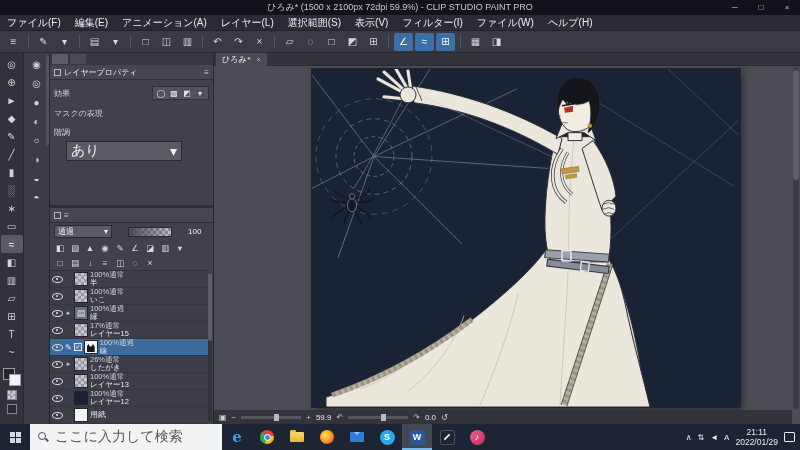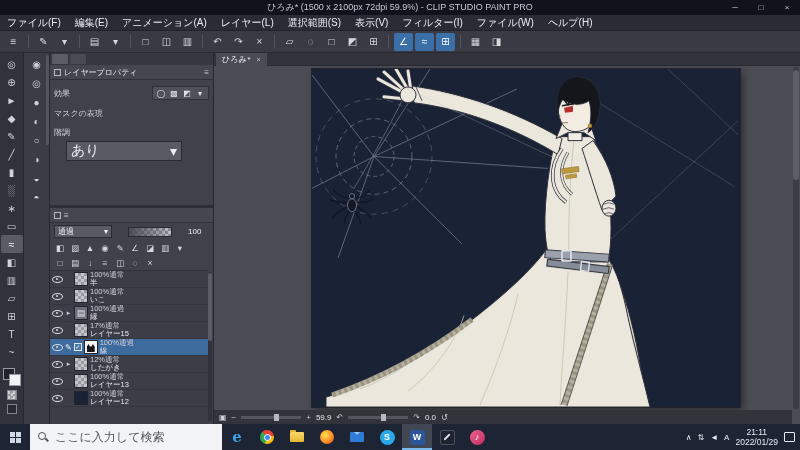--- a/index.html
+++ b/index.html
@@ -109,21 +109,21 @@
 
   
   .taskbar{height:26px;background:#1d2433;display:flex;align-items:stretch;flex:none}
   .start{width:30px;border:none;background:transparent;display:flex;align-items:center;justify-content:center;padding:0}
   .winlogo{display:grid;grid-template-columns:5px 5px;gap:1px}
   .winlogo i{width:5px;height:5px;background:#cfd8e4}
   .searchbox{width:192px;background:#f2f3f5;display:flex;align-items:center;gap:6px;padding:0 8px}
   .mag{width:11px;height:11px;position:relative;flex:none}
   .mag::before{content:"";position:absolute;left:0;top:0;width:6px;height:6px;border:1.4px solid #4a4f57;border-radius:50%}
   .mag::after{content:"";position:absolute;left:7px;top:7.5px;width:4px;height:1.5px;background:#4a4f57;transform:rotate(45deg)}
-  .searchinput{border:none;background:transparent;font-size:12px;color:#333;width:150px;outline:none;font-family:Liberation Sans, sans-serif}
+  .searchinput{border:none;background:transparent;font-size:14px;color:#333;width:150px;outline:none;font-family:Liberation Mono, monospace}
   .searchinput::placeholder{color:#555}
   .task-apps{display:flex}
   .task-app{width:30px;border:none;background:transparent;display:flex;align-items:center;justify-content:center;padding:0}
   .task-app.active{background:rgba(255,255,255,.16);box-shadow:inset 0 -2px 0 #79b8ea}
   .ic-edge{font-size:15px;font-weight:bold;color:#3aa0e8;font-family:"DejaVu Serif",serif;line-height:1}
   .ic-chrome{width:14px;height:14px;border-radius:50%;background-color:#ea4335;background-image:conic-gradient(from -40deg,#ea4335 0 33%,#fbbc05 0 66%,#34a853 0 100%);position:relative}
   .ic-chrome::after{content:"";position:absolute;inset:3.5px;background:#4285f4;border:1.5px solid #fff;border-radius:50%}
   .ic-file-explorer{width:14px;height:10px;background:linear-gradient(#f9d66d,#e9b62f);border-radius:1px;position:relative}
   .ic-file-explorer::before{content:"";position:absolute;top:-2.5px;left:0;width:6px;height:2.5px;background:#e9b62f;border-radius:1px 1px 0 0}
   .ic-firefox{width:14px;height:14px;border-radius:50%;background:radial-gradient(circle at 38% 38%,#ffd54a 8%,#ff9d2e 45%,#e85a12 85%)}
@@ -347,40 +347,48 @@
               <div class="lr-text">
                 <div class="lr-percent">100%通過</div>
                 <div class="lr-name">線</div>
               </div>
             </div>
             <div class="layer-row">
               <span class="eye"></span>
               <span class="expand">▸</span>
               <span class="thumb checker"></span>
               <div class="lr-text">
-                <div class="lr-percent">12%通常</div>
+                <div class="lr-percent">26%通常</div>
                 <div class="lr-name">したがき</div>
               </div>
             </div>
             <div class="layer-row">
               <span class="eye"></span>
               <span class="expand"></span>
               <span class="thumb checker"></span>
               <div class="lr-text">
                 <div class="lr-percent">100%通常</div>
                 <div class="lr-name">レイヤー13</div>
               </div>
             </div>
             <div class="layer-row">
               <span class="eye"></span>
               <span class="expand"></span>
               <span class="thumb navy"></span>
               <div class="lr-text">
                 <div class="lr-percent">100%通常</div>
                 <div class="lr-name">レイヤー12</div>
+              </div>
+            </div>
+            <div class="layer-row">
+              <span class="eye"></span>
+              <span class="expand"></span>
+              <span class="thumb white"></span>
+              <div class="lr-text">
+                <div class="lr-name single">用紙</div>
               </div>
             </div>
           </div>
         <div class="list-scroll">
             <div class="lth"></div>
           </div>
       </section>
     </div>
 
     <div class="canvas-region">

